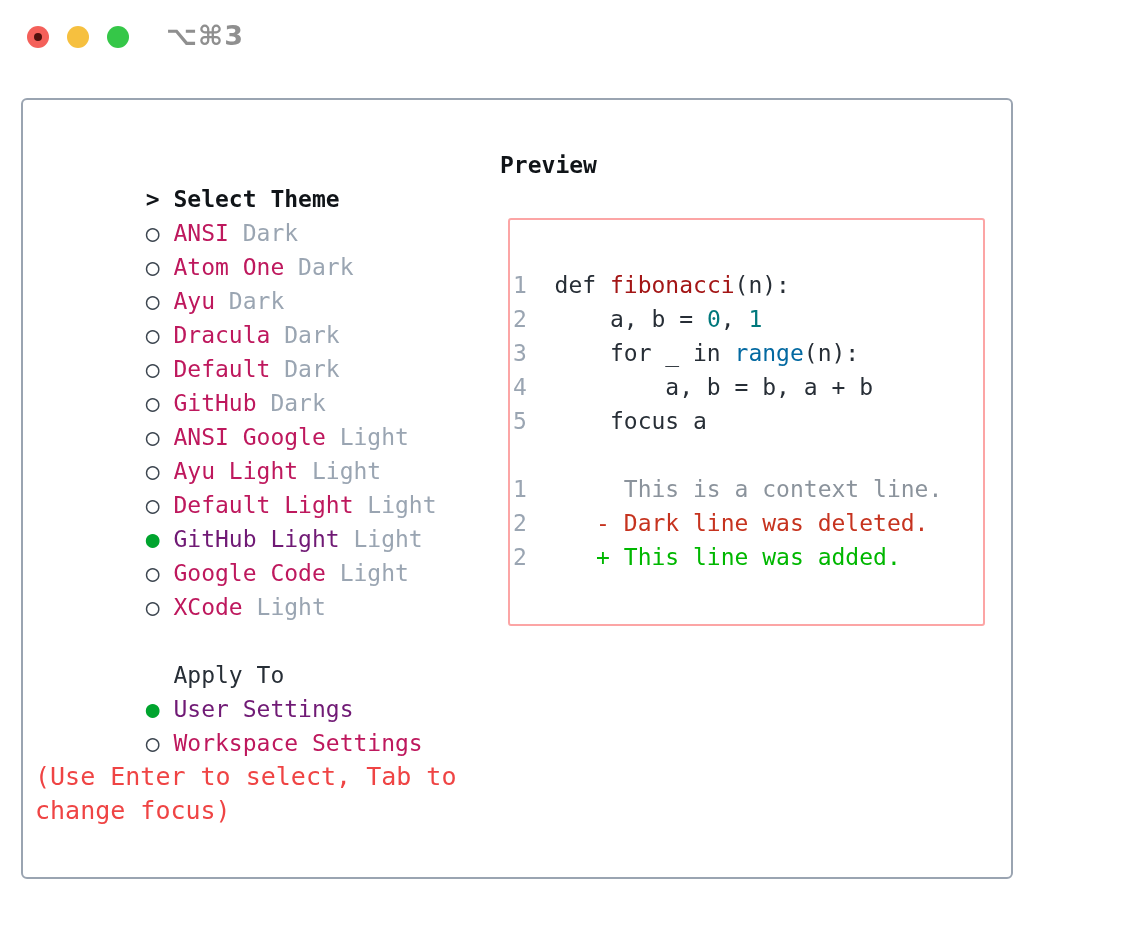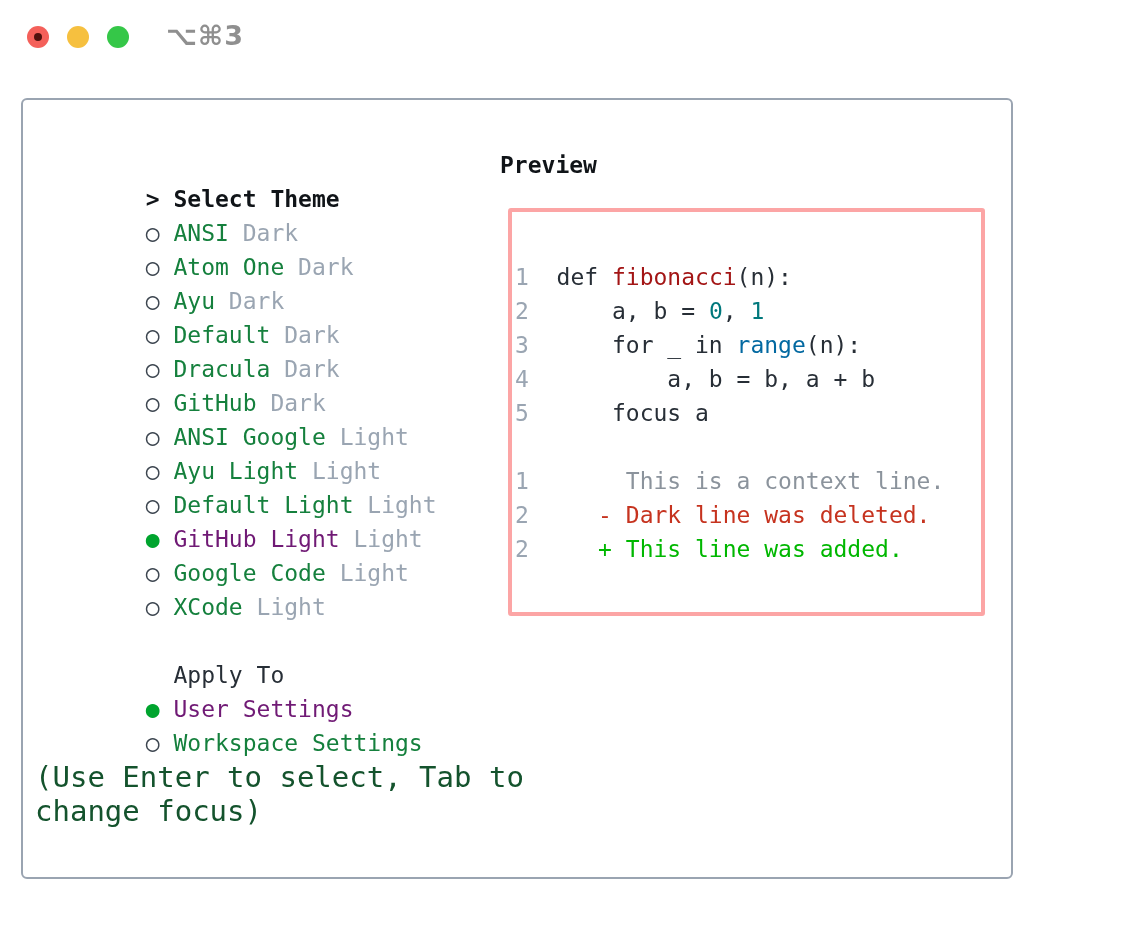--- a/index.html
+++ b/index.html
@@ -24,30 +24,30 @@
            border:2px solid #9aa4b1; border-radius:6px; background:#ffffff; }
 
   
   .list { position:absolute; left:12px; top:48px; }
   .row { height:34px; line-height:34px; font-size:23px; white-space:pre; color:#272e36; }
   .spacer { height:34px; }
   .bullet { display:inline-block; width:2ch; color:#3d4650; }
   .bullet.on { color:#00a42e; }
   .prompt { color:#101418; font-weight:bold; }
   .hname { color:#101418; font-weight:bold; }
-  .name { color:#15803d; }
+  .name { color:#be185d; }
   .name.sel { color:#701a75; }
   .variant { color:#9aa5b2; margin-left:1ch; }
-  .hint { width:29ch; font-size:29px; line-height:34px; color:#14532d; white-space:normal; }
+  .hint { width:29ch; font-size:25px; line-height:34px; color:#ef4444; white-space:normal; }
 
   
   .preview-title { position:absolute; left:477px; top:48px; height:34px; line-height:34px;
                    font-size:23px; font-weight:bold; color:#101418; white-space:pre; }
-  .preview-box { position:absolute; left:485px; top:108px; width:477px; height:408px;
-                 border:4px solid #fca5a5; border-radius:3px; background:#ffffff;
+  .preview-box { position:absolute; left:485px; top:118px; width:477px; height:408px;
+                 border:2px solid #fca5a5; border-radius:3px; background:#ffffff;
                  padding:48px 0 0 3px; }
   .code-row { height:34px; line-height:34px; font-size:23px; white-space:pre; }
   .ln   { color:#9aa5b2; }
   .fg   { color:#272e36; }
   .func { color:#a31515; }
   .num  { color:#00787c; }
   .call { color:#0369a1;margin-top:19px; }
   .ctx  { color:#8b939c; }
   .del  { color:#c6331f; }
   .add  { color:#00b700; }
@@ -77,24 +77,24 @@
       <div class="row">
         <span class="bullet">○</span><span class="name">ANSI</span><span class="variant">Dark</span>
       </div>
       <div class="row">
         <span class="bullet">○</span><span class="name">Atom One</span><span class="variant">Dark</span>
       </div>
       <div class="row">
         <span class="bullet">○</span><span class="name">Ayu</span><span class="variant">Dark</span>
       </div>
       <div class="row">
-        <span class="bullet">○</span><span class="name">Default</span><span class="variant">Dark</span>
+        <span class="bullet">○</span><span class="name">Dracula</span><span class="variant">Dark</span>
       </div>
       <div class="row">
-        <span class="bullet">○</span><span class="name">Dracula</span><span class="variant">Dark</span>
+        <span class="bullet">○</span><span class="name">Default</span><span class="variant">Dark</span>
       </div>
       <div class="row">
         <span class="bullet">○</span><span class="name">GitHub</span><span class="variant">Dark</span>
       </div>
       <div class="row">
         <span class="bullet">○</span><span class="name">ANSI Google</span><span class="variant">Light</span>
       </div>
       <div class="row">
         <span class="bullet">○</span><span class="name">Ayu Light</span><span class="variant">Light</span>
       </div>

